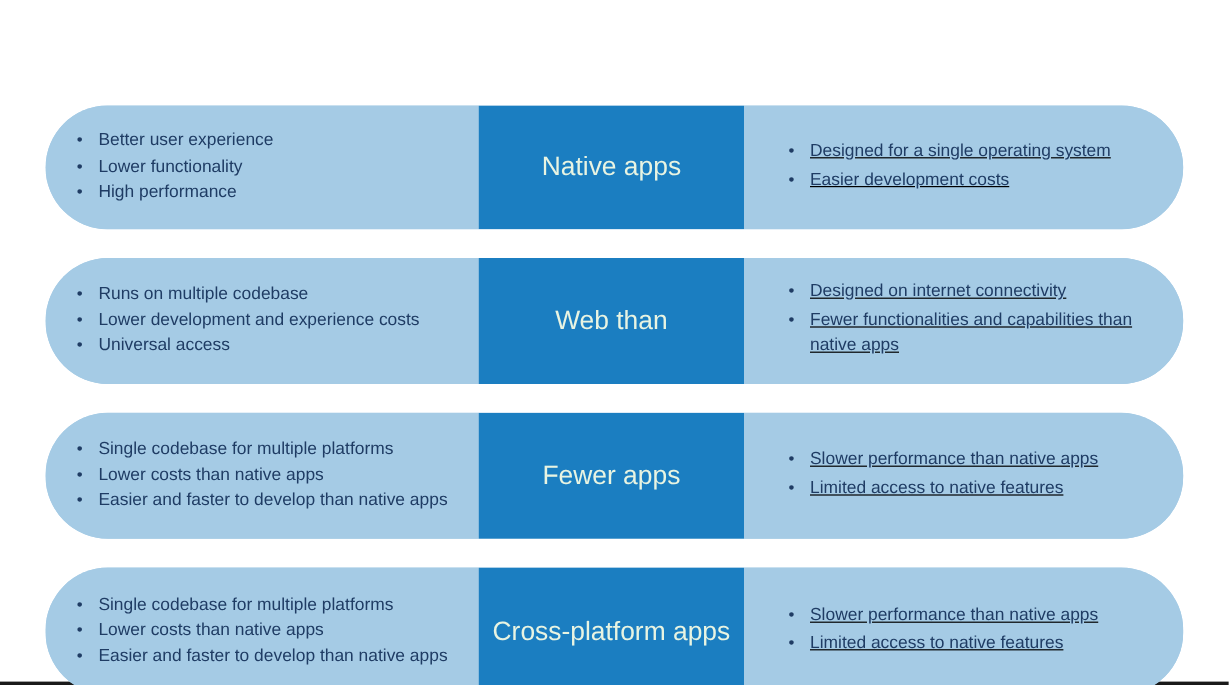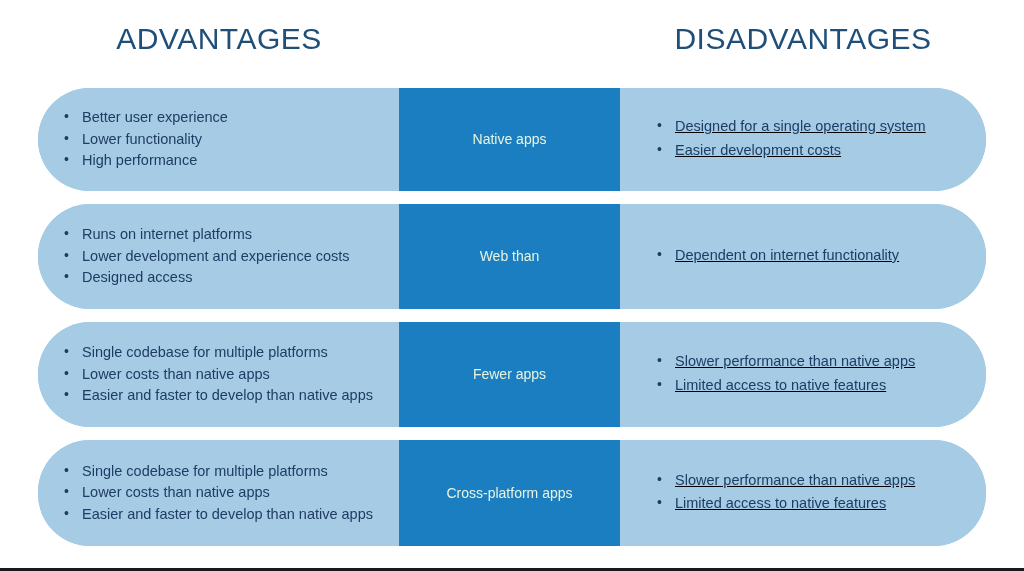--- a/index.html
+++ b/index.html
@@ -57,21 +57,21 @@
     position: absolute;
     top: 88px;
     left: 38px;
     width: 948px;
   }
 
   .row {
     position: relative;
     display: flex;
     align-items: stretch;
-    margin-bottom: 13px;
+    margin-bottom: 24px;
     border-radius: 52px;
     overflow: hidden;
     background: #a5cbe5;
   }
 
   .row-1 { height: 103px; }
   .row-2 { height: 105px; }
   .row-3 { height: 105px; }
   .row-4 { height: 106px; }
 
@@ -93,21 +93,21 @@
     background: #1b7ec1;
     display: flex;
     align-items: center;
     justify-content: center;
     text-align: center;
     flex: 0 0 221px;
   }
 
   .center-label {
     color: #e8f4e2;
-    font-size: 14px;
+    font-size: 22px;
     font-weight: 400;
     line-height: 1.2;
     padding: 0 8px;
   }
 
   .panel-disadvantages {
     width: 366px;
     padding-left: 33px;
     padding-right: 16px;
     text-decoration: underline;
@@ -138,24 +138,20 @@
   .panel-disadvantages ul.bullets li {
     line-height: 21.5px;
     margin-bottom: 2px;
   }
 </style>
 </head>
 <body>
 
 <div class="page">
 
-  <div class="headers">
-    <div class="header-title header-advantages">ADVANTAGES</div>
-    <div class="header-title header-disadvantages">DISADVANTAGES</div>
-  </div>
 
   <div class="rows">
 
     <div class="row row-1">
       <div class="side-panel panel-advantages">
         <ul class="bullets">
           <li>Better user experience</li>
           <li>Lower functionality</li>
           <li>High performance</li>
         </ul>
@@ -167,31 +163,32 @@
         <ul class="bullets">
           <li>Designed for a single operating system</li>
           <li>Easier development costs</li>
         </ul>
       </div>
     </div>
 
     <div class="row row-2">
       <div class="side-panel panel-advantages">
         <ul class="bullets">
-          <li>Runs on internet platforms</li>
+          <li>Runs on multiple codebase</li>
           <li>Lower development and experience costs</li>
-          <li>Designed access</li>
+          <li>Universal access</li>
         </ul>
       </div>
       <div class="panel-center">
         <span class="center-label">Web than</span>
       </div>
       <div class="side-panel panel-disadvantages">
         <ul class="bullets">
-          <li>Dependent on internet functionality</li>
+          <li>Designed on internet connectivity</li>
+          <li>Fewer functionalities and capabilities than native apps</li>
         </ul>
       </div>
     </div>
 
     <div class="row row-3">
       <div class="side-panel panel-advantages">
         <ul class="bullets">
           <li>Single codebase for multiple platforms</li>
           <li>Lower costs than native apps</li>
           <li>Easier and faster to develop than native apps</li>

